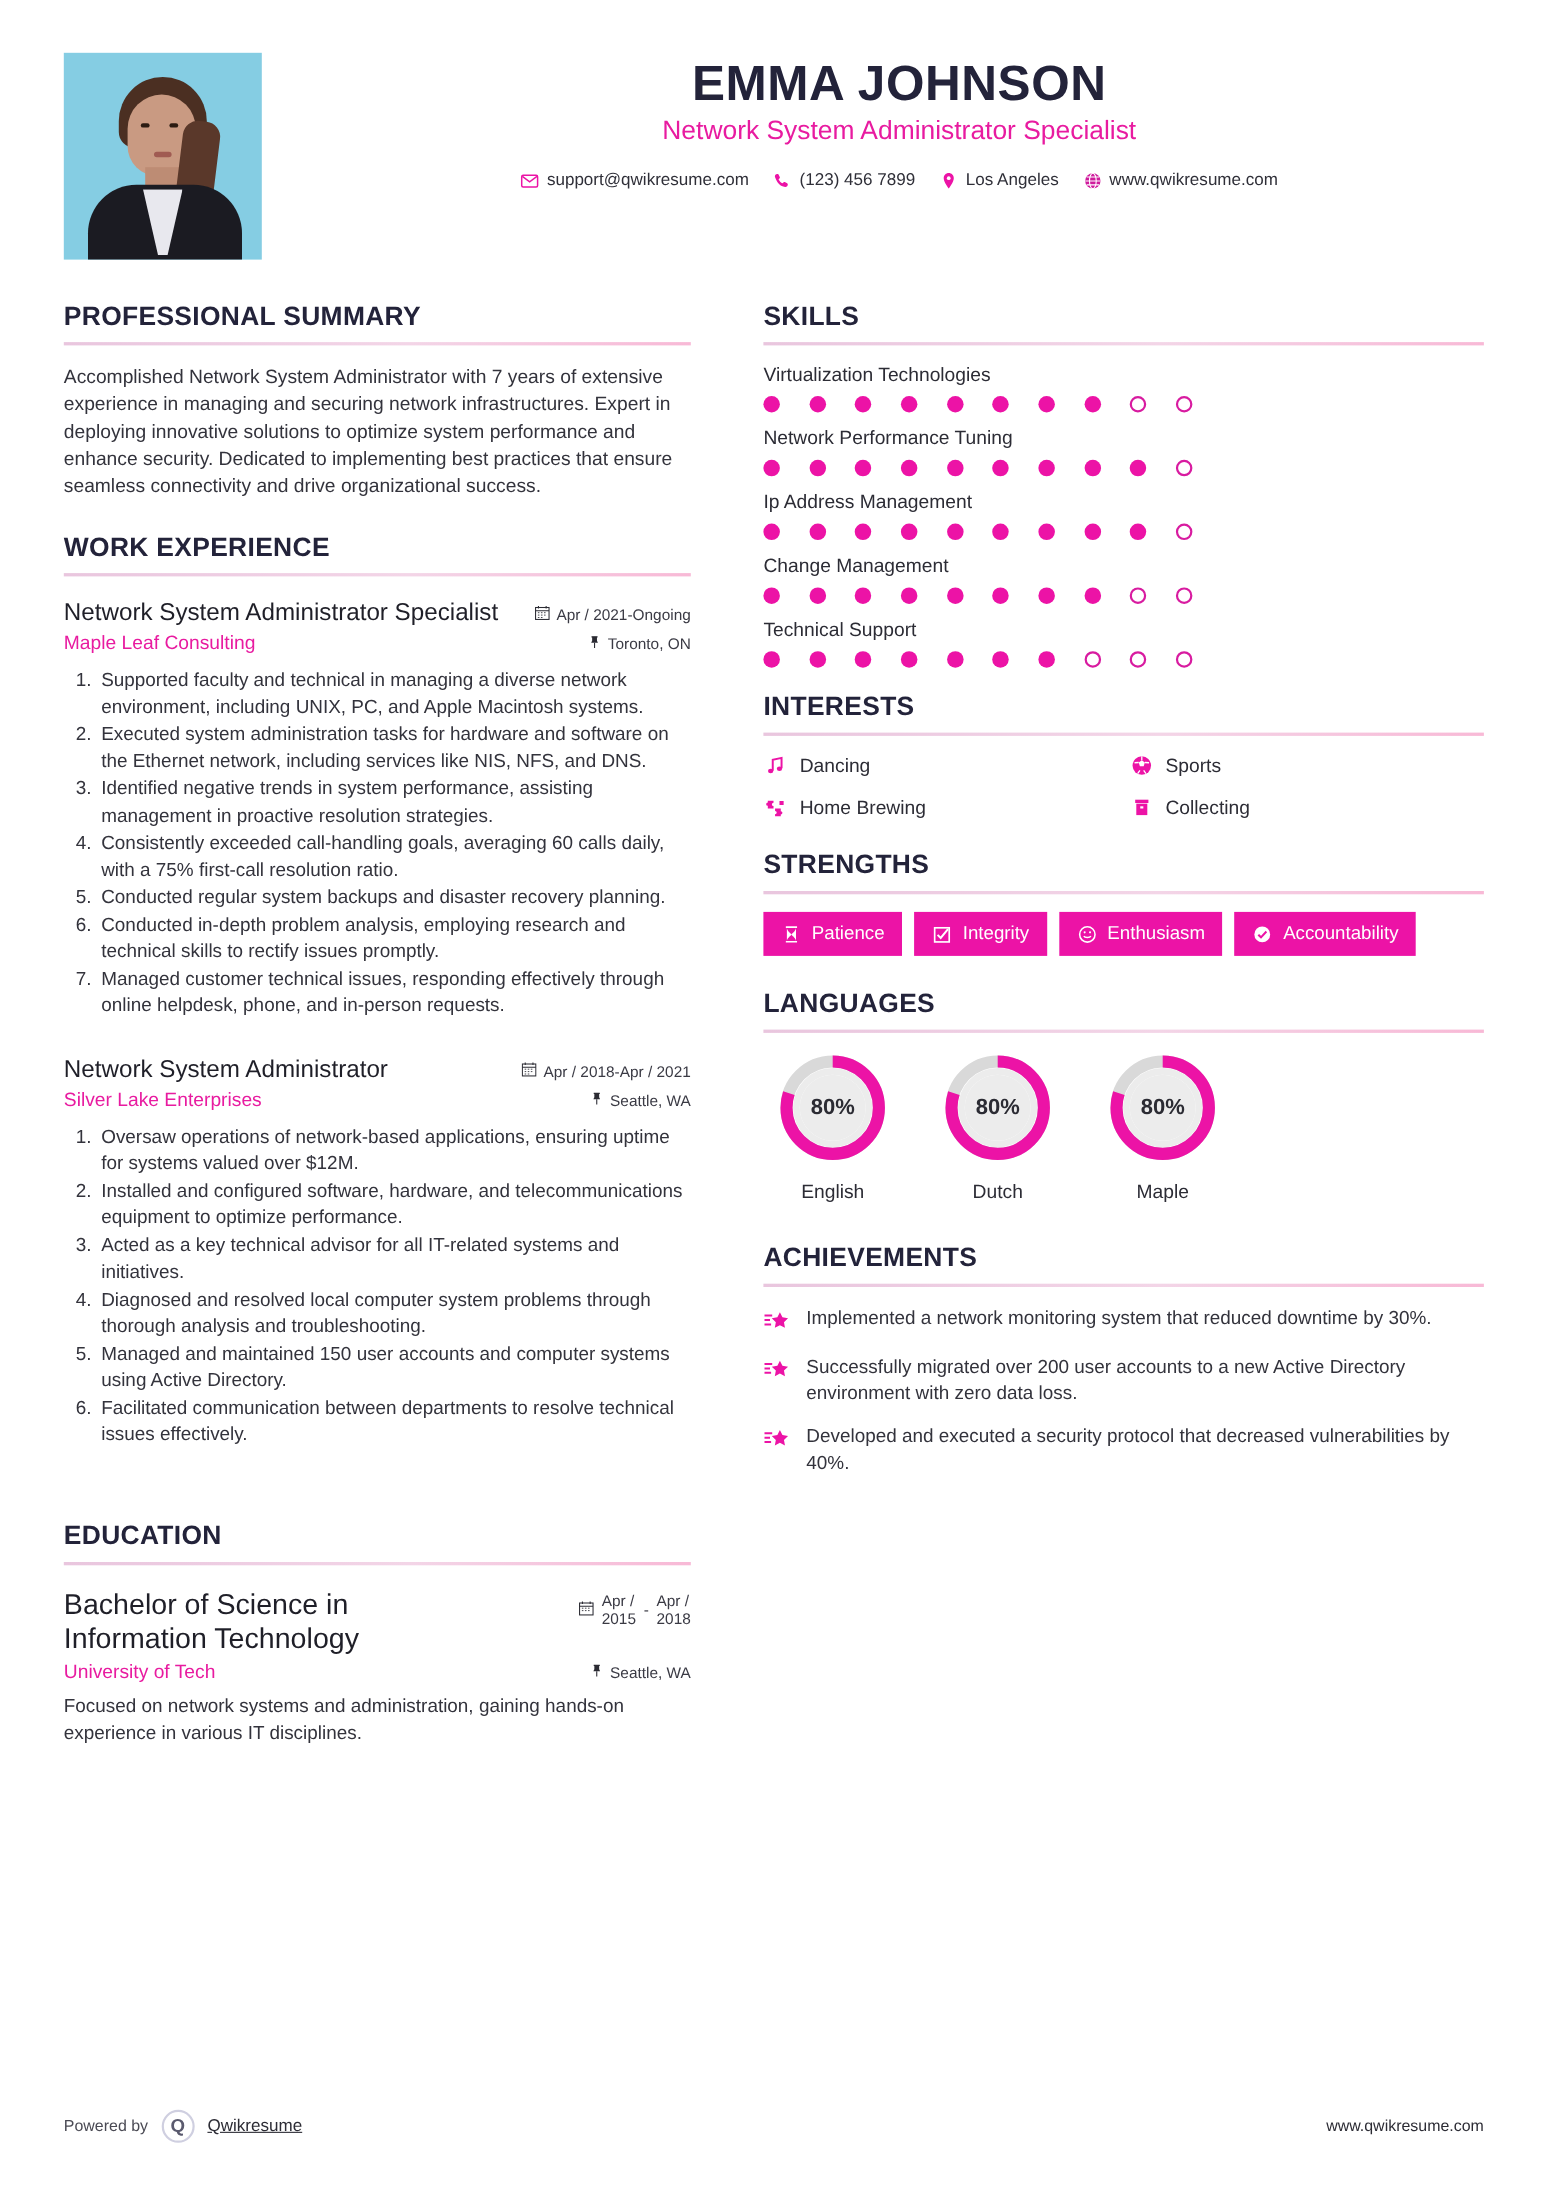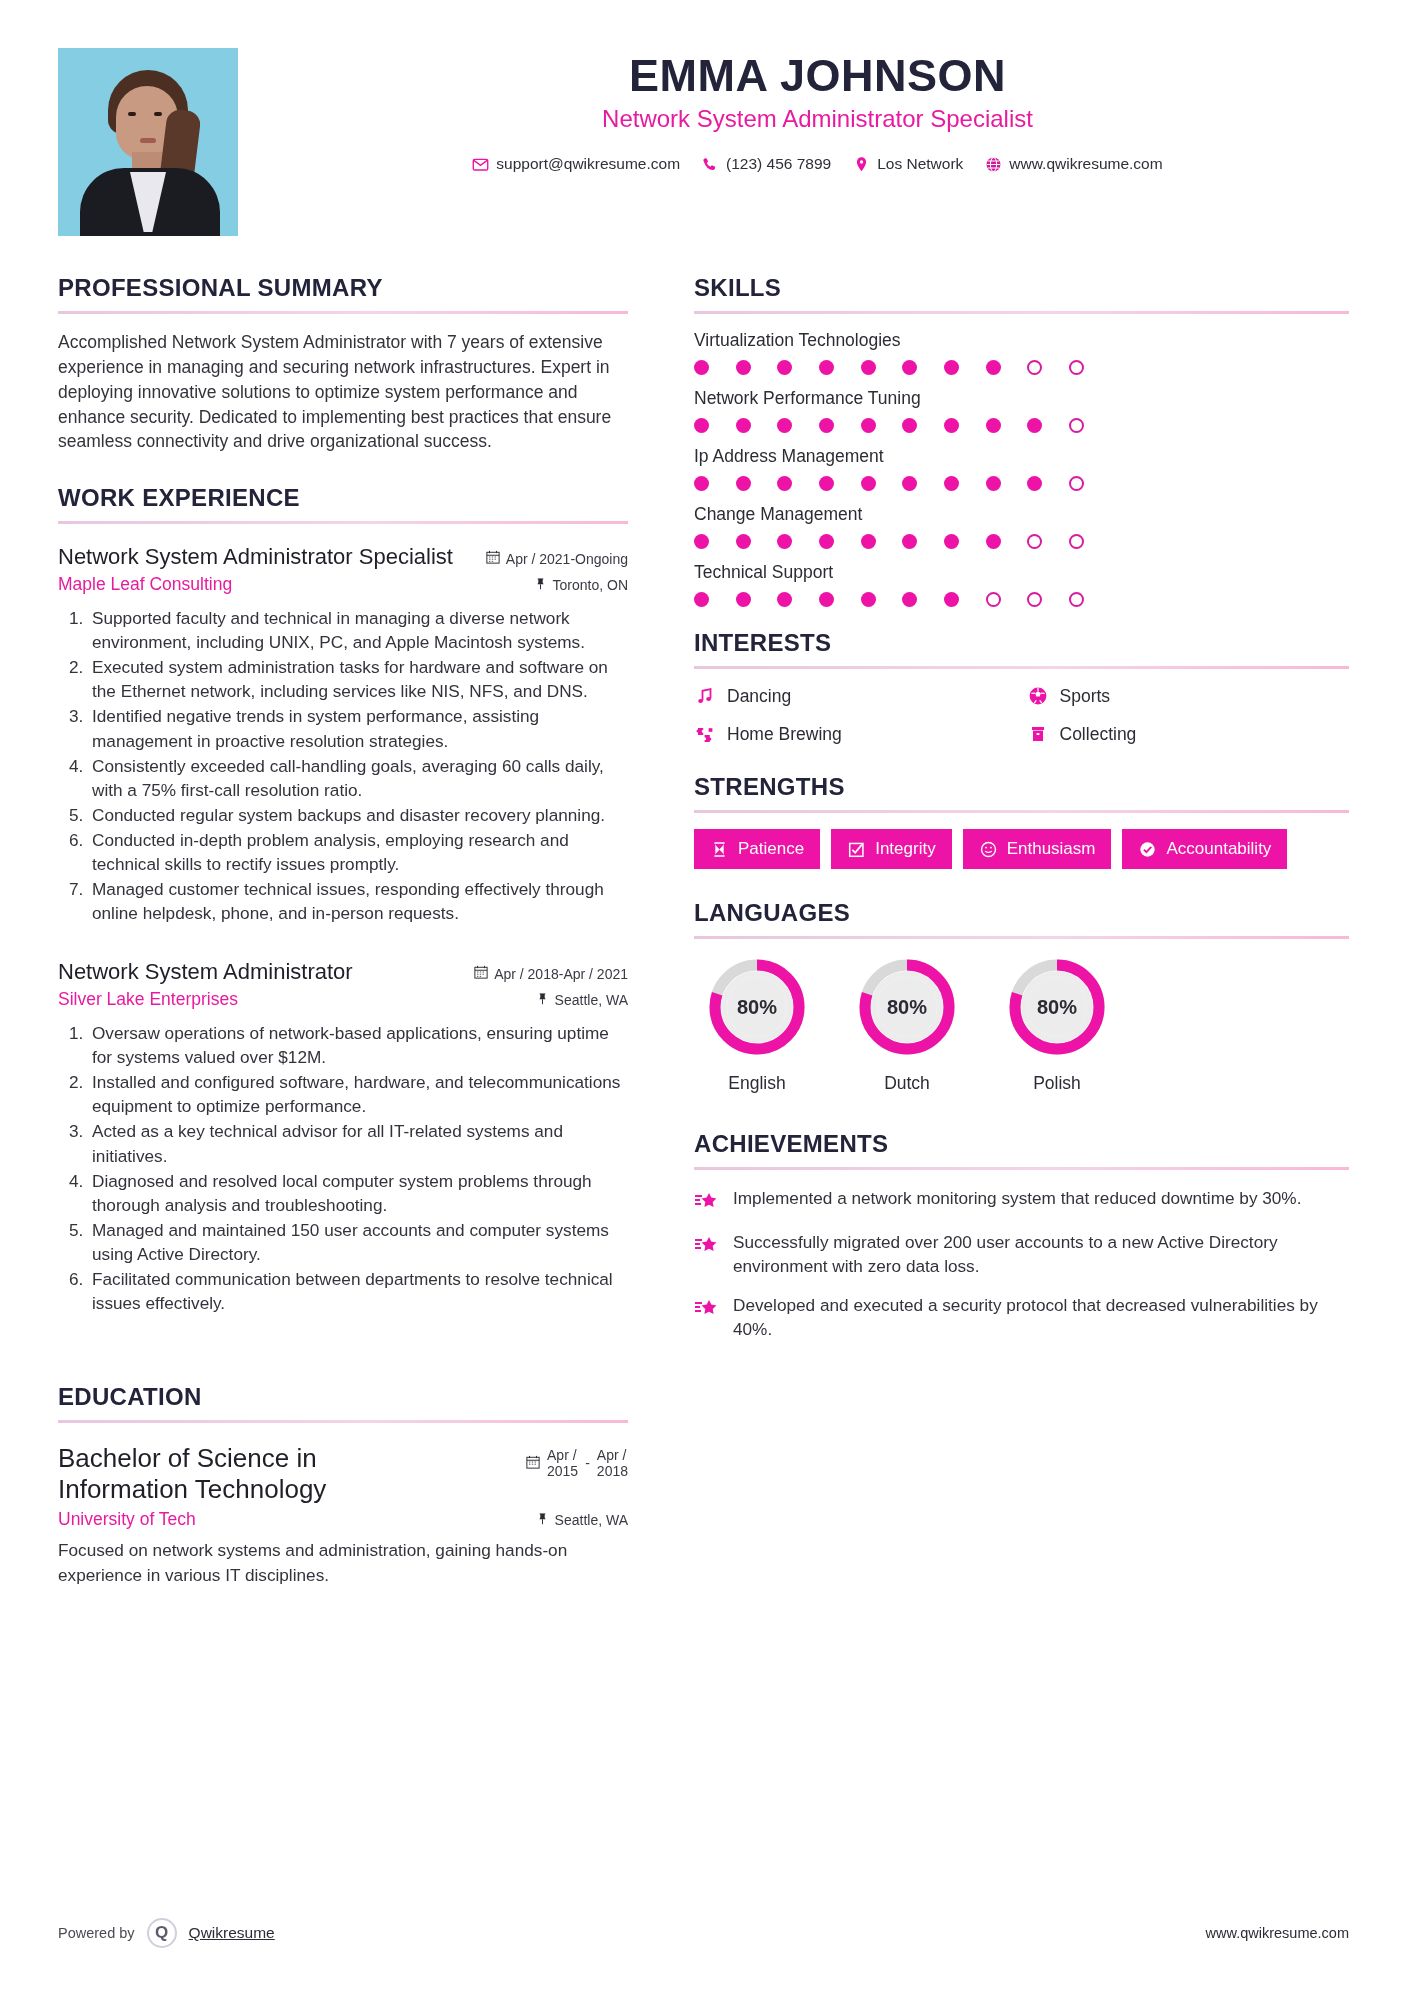--- a/index.html
+++ b/index.html
@@ -181,21 +181,21 @@
           <span>(123) 456 7899</span>
         </div>
 
         <div class="contact-item">
           <span class="ci-icon">
             <svg width="17" height="17" viewBox="0 0 20 20">
                 <path d="M10 1.6c-3 0-5.4 2.4-5.4 5.4 0 4 5.4 11 5.4 11s5.4-7 5.4-11c0-3-2.4-5.4-5.4-5.4z" fill="#ec13a6"></path>
                 <circle cx="10" cy="7" r="2" fill="#ffffff"></circle>
               </svg>
           </span>
-          <span>Los Network</span>
+          <span>Los Angeles</span>
         </div>
 
         <div class="contact-item">
           <span class="ci-icon">
             <svg width="17" height="17" viewBox="0 0 20 20">
                 <circle cx="10" cy="10" r="8.2" fill="#cf1a9c"></circle>
                 <ellipse cx="10" cy="10" rx="3.6" ry="8.2" fill="none" stroke="#ffffff" stroke-width="1.2"></ellipse>
                 <path d="M2 10h16M3.4 5.8h13.2M3.4 14.2h13.2" stroke="#ffffff" stroke-width="1.2" fill="none"></path>
               </svg>
           </span>
@@ -551,21 +551,21 @@
               <div class="donut">
                 <svg width="104" height="104" viewBox="0 0 104 104">
                   <circle cx="52" cy="52" r="36" fill="#ececec"></circle>
                   <circle cx="52" cy="52" r="42" fill="none" stroke="#d9d9d9" stroke-width="11"></circle>
                   <circle cx="52" cy="52" r="42" fill="none" stroke="#ec13a6" stroke-width="11" stroke-dasharray="211.1 52.8"></circle>
                   <circle cx="52" cy="52" r="30" fill="#ffffff"></circle>
                   <circle cx="52" cy="52" r="30" fill="#ececec"></circle>
                 </svg>
                 <div class="donut-label">80%</div>
               </div>
-              <div class="lang-name">Polish</div>
+              <div class="lang-name">Maple</div>
             </div>
           </div>
       </div>
 
       <div style="margin-top:36px;">
         <div class="sec-title">ACHIEVEMENTS</div>
         <div class="sec-rule"></div>
         <div class="ach">
           <span class="ach-icon">
             <svg width="26" height="26" viewBox="0 0 26 26">

